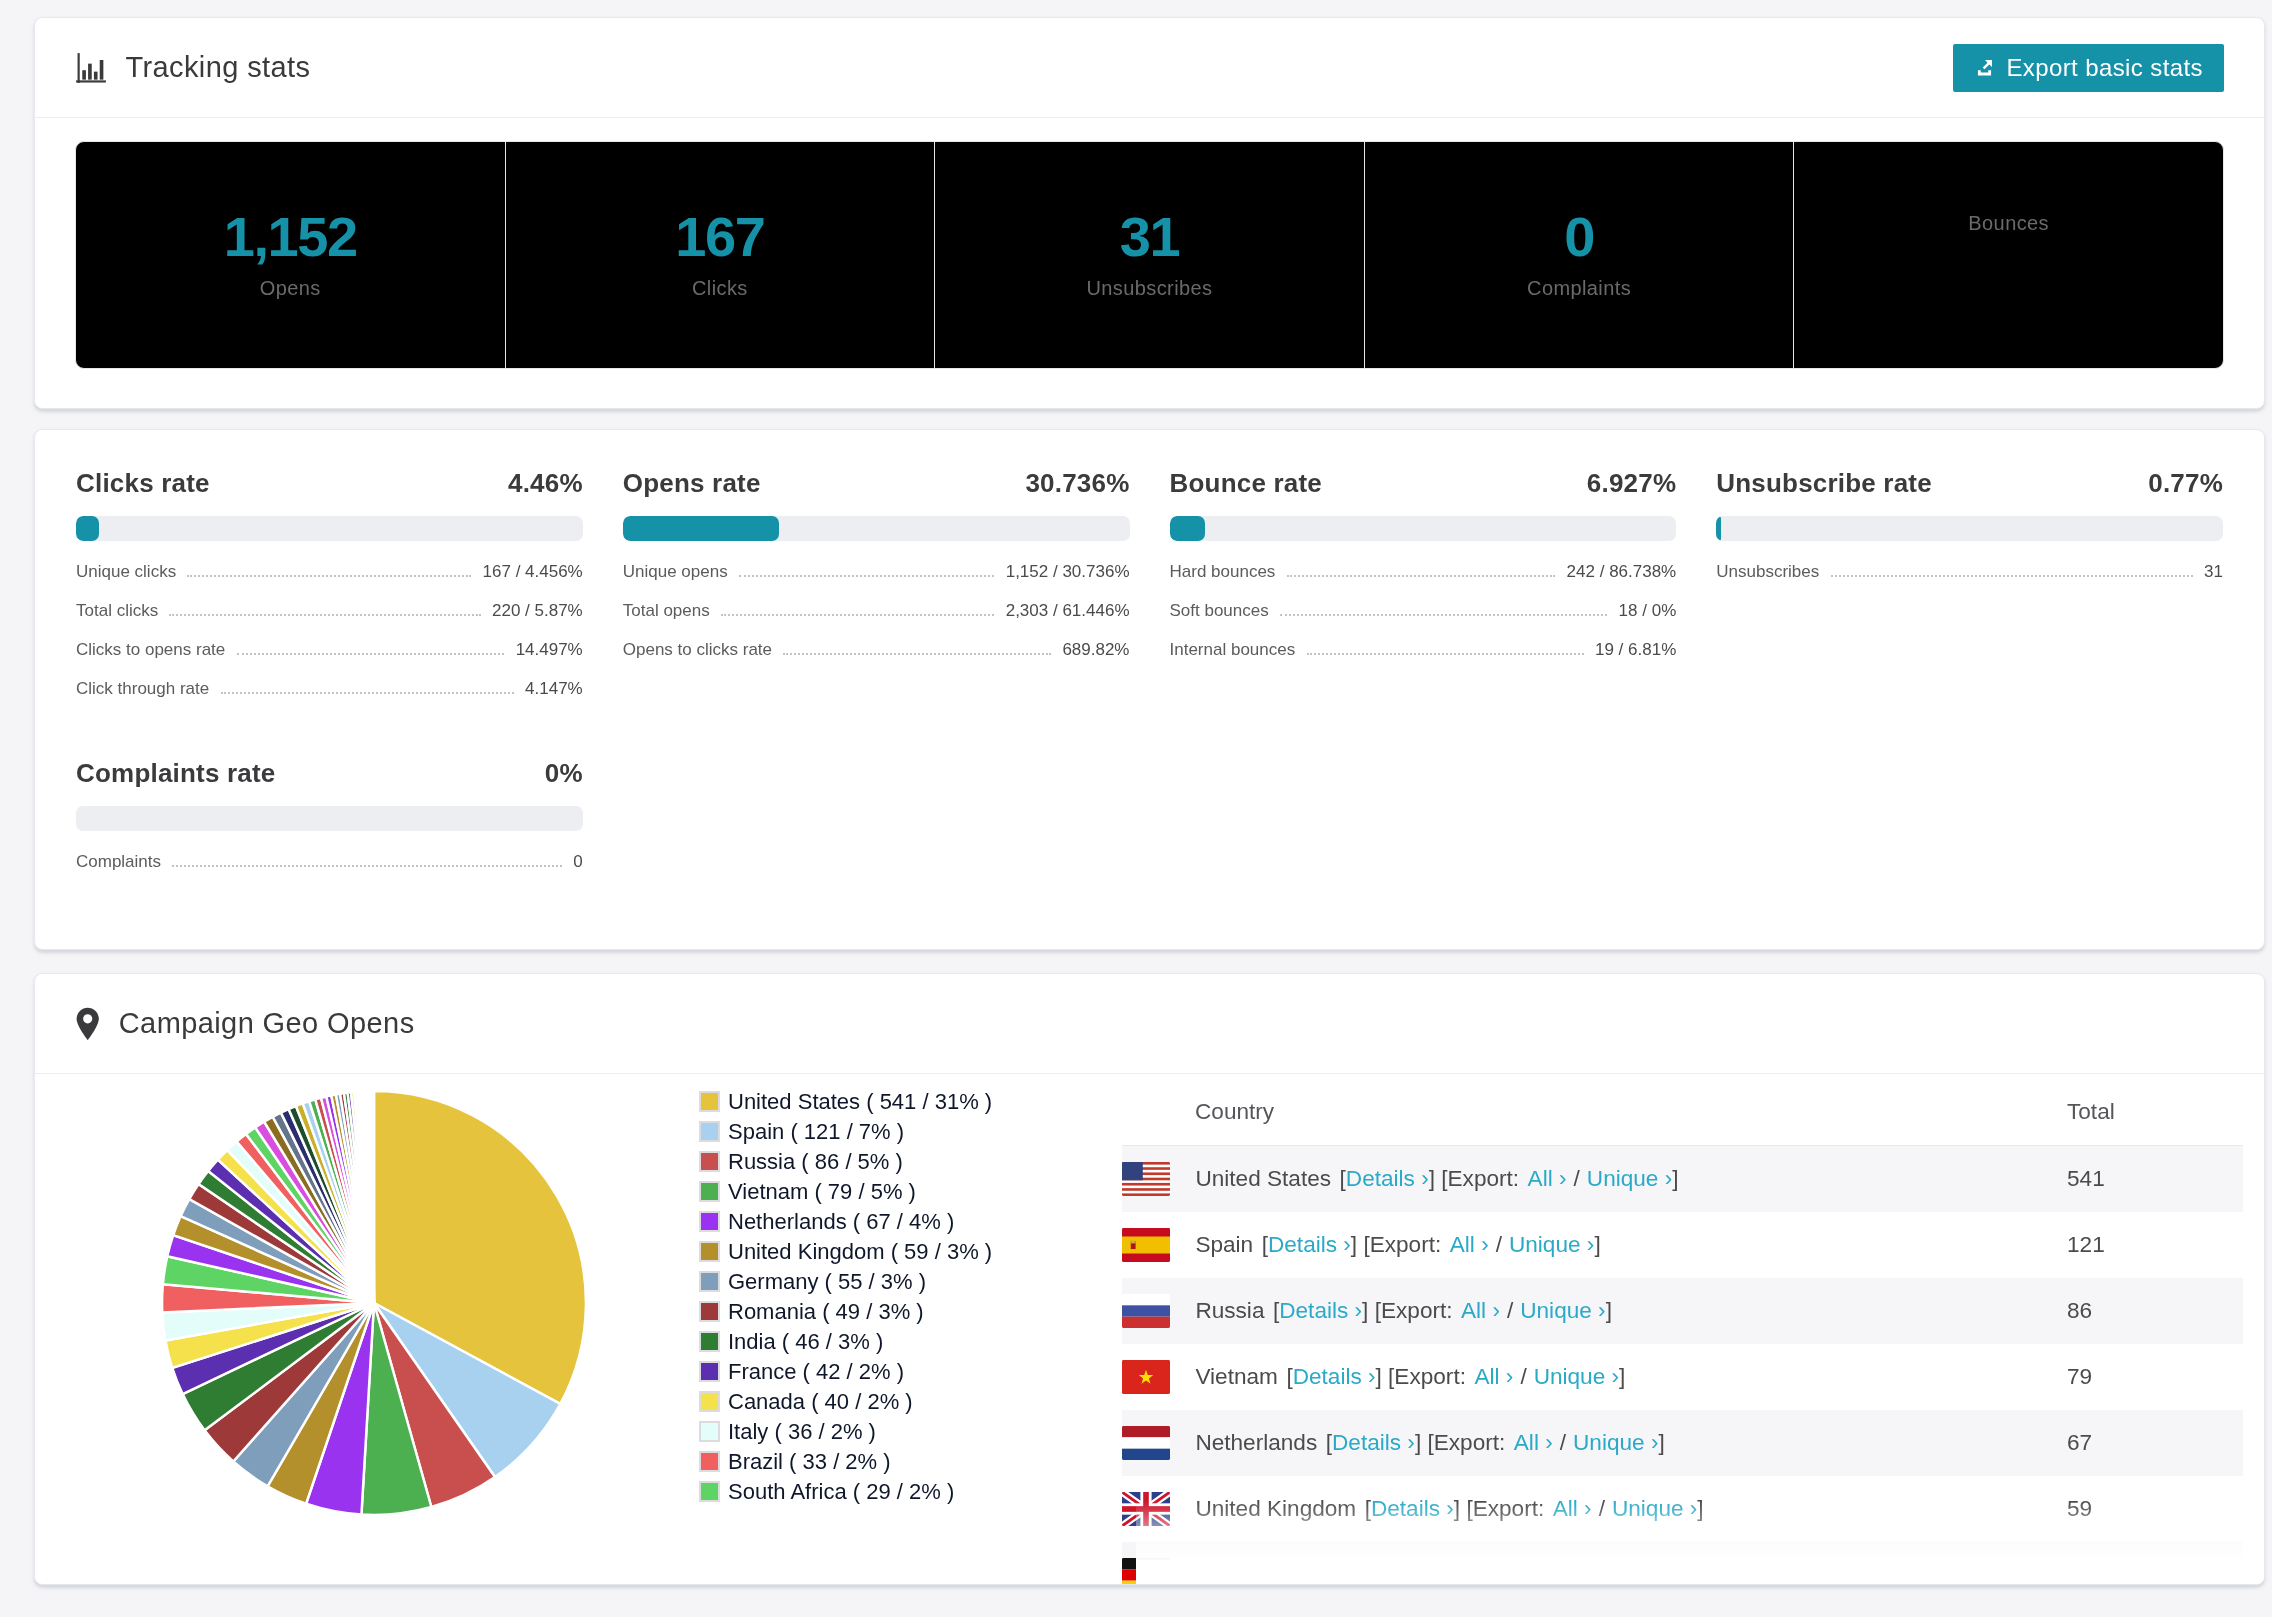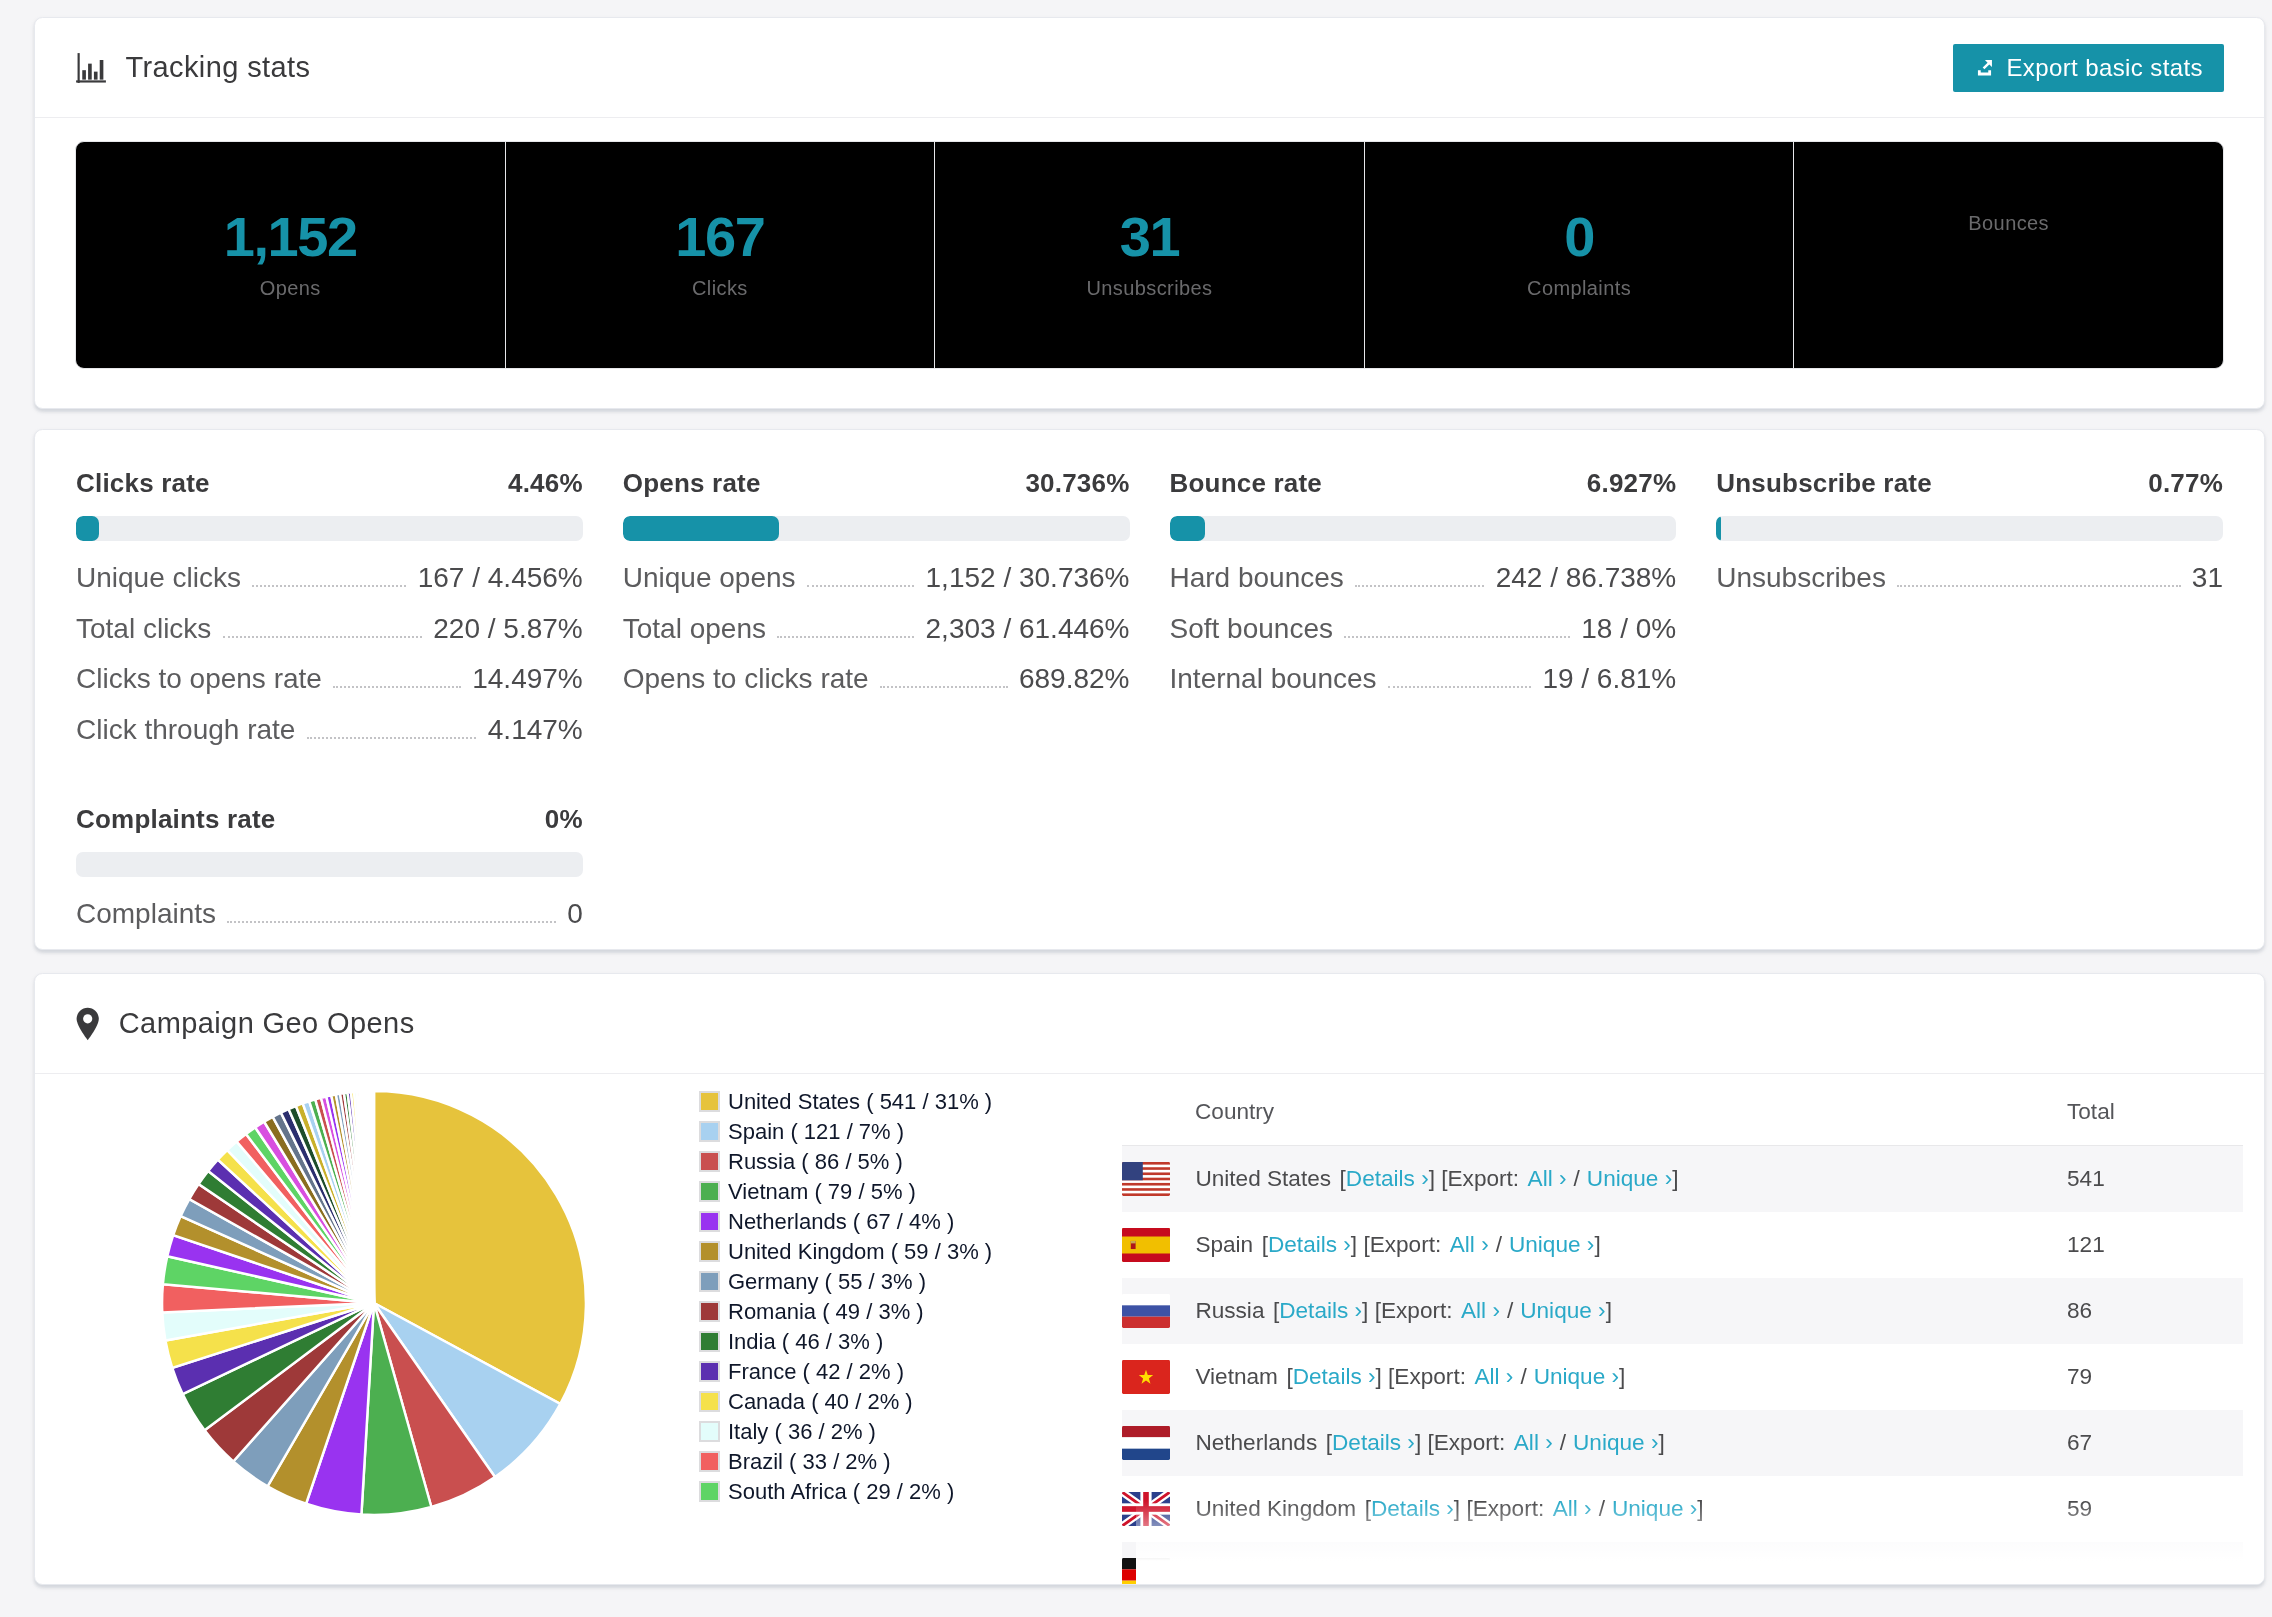--- a/index.html
+++ b/index.html
@@ -51,21 +51,21 @@
   .rates-grid{
     display:grid;grid-template-columns:repeat(4,1fr);
     column-gap:40px;row-gap:58px;
     padding:38px 41px;
   }
   .rate-head{display:flex;justify-content:space-between;align-items:baseline;}
   .rate-title,.rate-value{font-size:26px;font-weight:bold;color:#3b3b3d;letter-spacing:0.2px;}
   .bar{margin-top:17px;height:25.4px;border-radius:7px;background:#eceef1;overflow:hidden;}
   .bar-fill{height:100%;border-radius:7px;background:#1692a8;}
   .rate-rows{margin-top:21px;}
-  .rrow{display:flex;align-items:baseline;margin-top:18.4px;font-size:28px;}
+  .rrow{display:flex;align-items:baseline;margin-top:18.4px;font-size:17px;}
   .rrow:first-child{margin-top:0;}
   .rlabel{color:#5c5c5e;white-space:nowrap;}
   .leader{flex:1;border-bottom:2.1px dotted #c3c3c6;margin:0 11.3px 5.6px 11.3px;min-width:28px;}
   .rvalue{color:#4b4b4d;white-space:nowrap;}
 
   
   .geo-body{display:flex;align-items:flex-start;padding:5.6px 21px 0 120px;}
   #pie{flex:none;margin-top:4.2px;}
   .legend{list-style:none;margin:7px 0 0 106px;padding:0;width:395px;flex:none;}
   .legend-item{display:flex;align-items:center;height:30px;cursor:pointer;}

